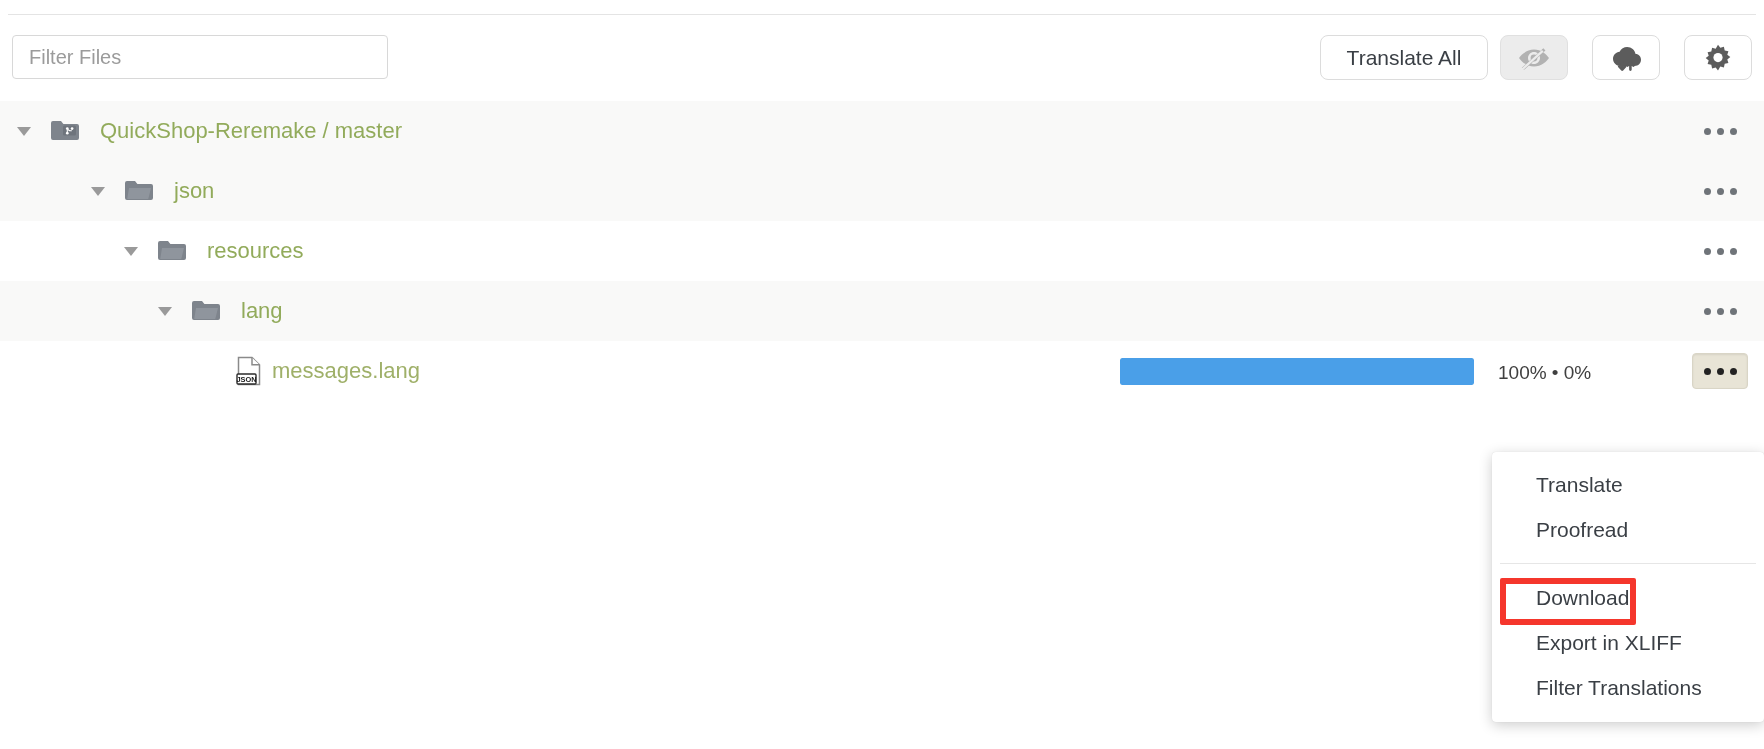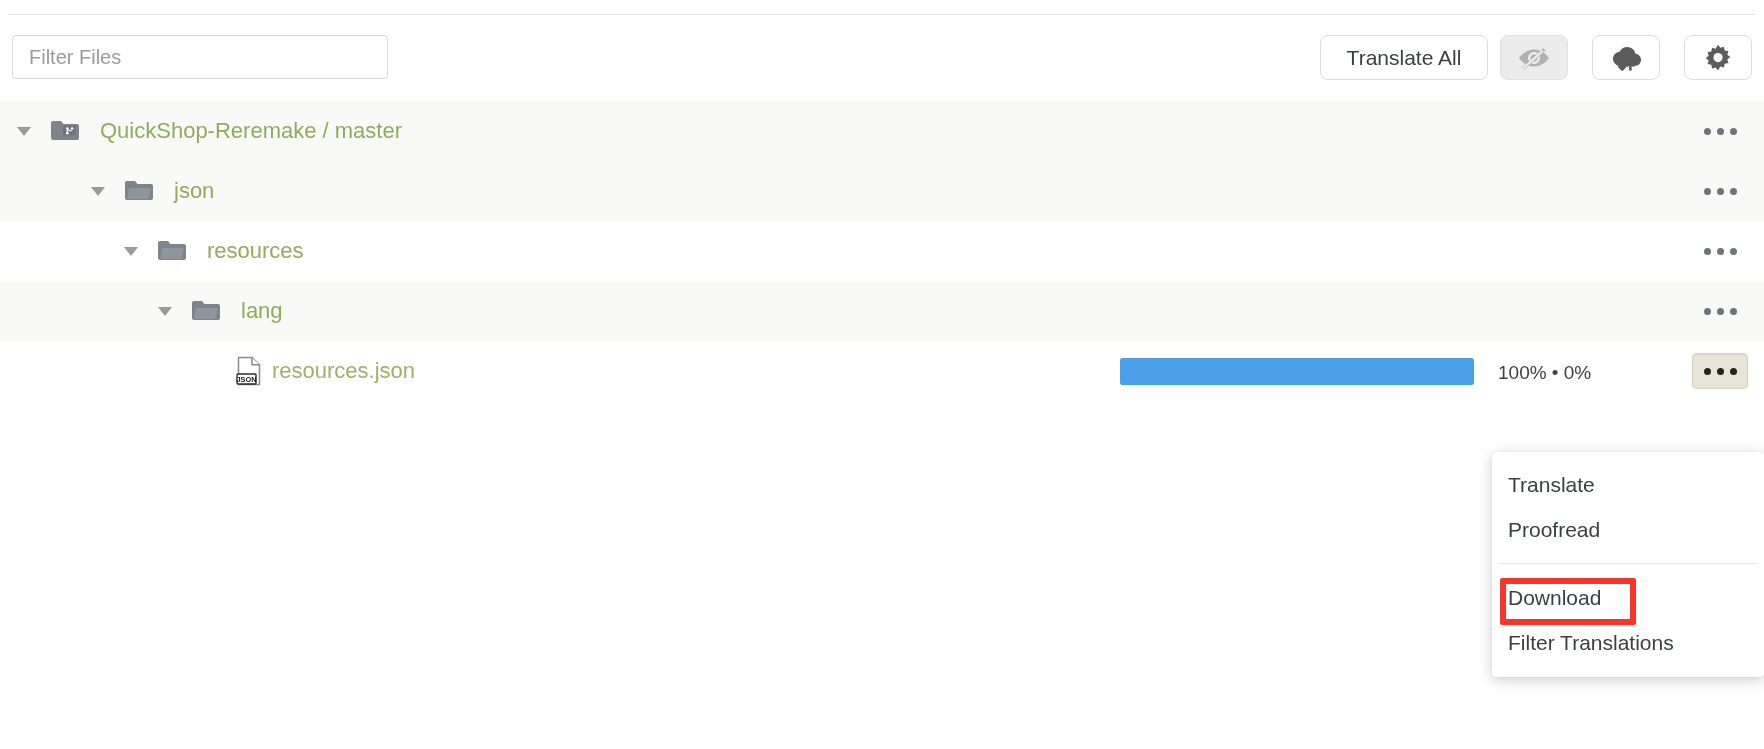--- a/index.html
+++ b/index.html
@@ -200,21 +200,21 @@
     background: #ffffff;
     border-radius: 4px;
     box-shadow: 0 3px 14px rgba(0,0,0,.20), 0 0 1px rgba(0,0,0,.15);
     padding: 10px 0 12px 0;
     z-index: 30;
   }
   .menu-item {
     height: 45px;
     display: flex;
     align-items: center;
-    padding-left: 16px;
+    padding-left: 44px;
     font-size: 21px;
     color: #3a3f45;
     cursor: pointer;
     white-space: nowrap;
   }
   .menu-sep {
     height: 1px;
     background: #e6e6e6;
     margin: 11px 8px 11px 8px;
   }
@@ -363,38 +363,39 @@
 
     <div class="row">
       <div class="node-icon" style="left:234px">
         <svg width="26" height="30" viewBox="0 0 26 30">
           <path d="M2.5 1.5h13.5L23.5 8.8V28.5H2.5z" fill="#ffffff" stroke="#8a8a8a" stroke-width="1.5"></path>
           <path d="M16 1.5v7.3h7.5" fill="#ffffff" stroke="#8a8a8a" stroke-width="1.5"></path>
           <rect x="1" y="18" width="19" height="10" rx="1" fill="#ffffff" stroke="#2b2b2b" stroke-width="1.4"></rect>
           <text x="10.5" y="25.8" font-family="Liberation Sans, sans-serif" font-size="7.4" font-weight="bold" fill="#1a1a1a" text-anchor="middle">JSON</text>
         </svg>
       </div>
-      <div class="node-label file" style="left:272px">resources.json</div>
+      <div class="node-label file" style="left:272px">messages.lang</div>
 
       <div class="progress-track">
         <div class="progress-fill"></div>
       </div>
       <div class="progress-text">100% • 0%</div>
 
       <div class="dots open">
         <span></span>
           <span></span>
           <span></span>
       </div>
     </div>
   </div>
 
   <div class="menu">
     <div class="menu-item">Translate</div>
     <div class="menu-item">Proofread</div>
     <div class="menu-sep"></div>
     <div class="menu-item">Download</div>
+    <div class="menu-item">Export in XLIFF</div>
     <div class="menu-item">Filter Translations</div>
   </div>
 
   <div class="hl-box"></div>
 
 </div>
 
 </body></html>

